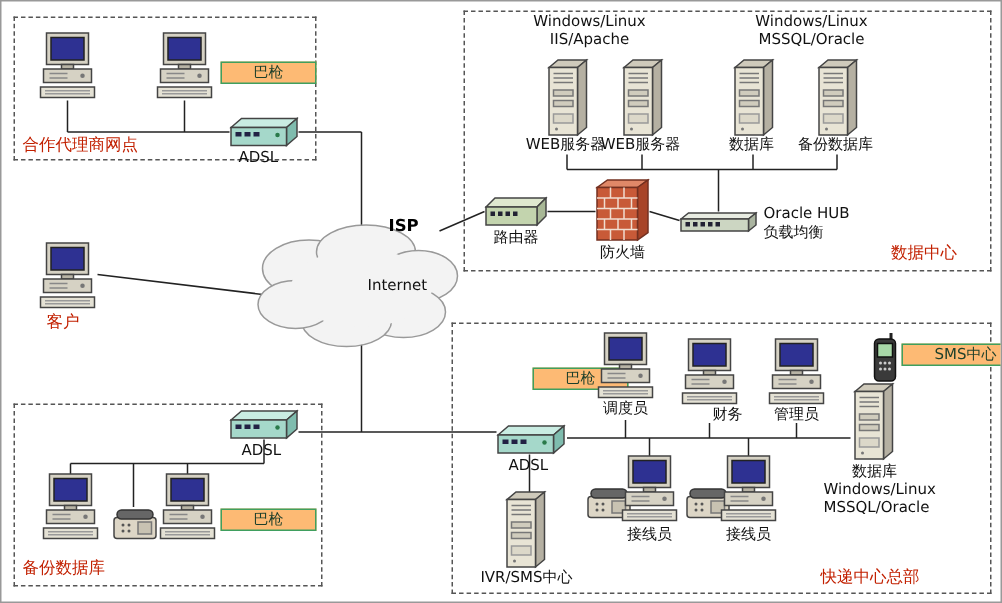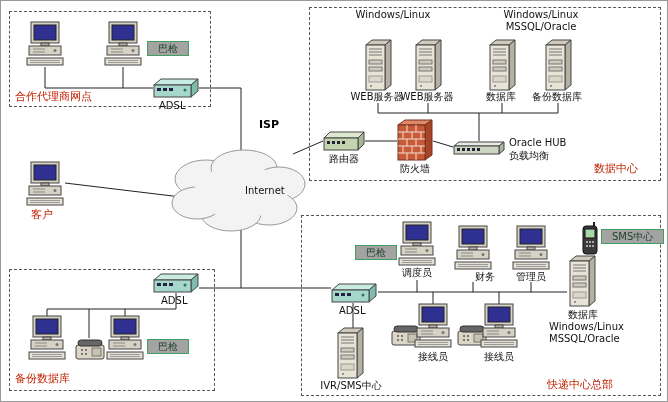--- a/index.html
+++ b/index.html
@@ -5,22 +5,22 @@
   * { margin:0; padding:0; box-sizing:border-box; }
   html,body { background:#fff; }
   body { font-family:"DejaVu Sans","Liberation Sans",sans-serif; }
   .canvas { position:relative; width:668px; height:402px; background:#fff; border:1px solid #999; overflow:hidden; }
   .gbox { position:absolute; border:1px dashed #555; }
   .wires { position:absolute; left:0; top:0; }
   .node { position:absolute; }
   .lbl { position:absolute; font-size:10px; color:#111; line-height:12px; white-space:nowrap; }
   .center { text-align:center; white-space:nowrap; }
   .red { color:#c22000; font-size:11px; }
-  .bold { font-weight:bold; font-size:11px; color:#000; }
-  .tag { position:absolute; font-size:10px; line-height:13px; padding:0 10px; border:1px solid #3f9f5f; background:#a3a3a3; color:#1d3f2a; white-space:nowrap; }
+  .bold { font-weight:bold; font-size:11px; color:#000;margin-top:26px; }
+  .tag { position:absolute; font-size:10px; line-height:13px; padding:0 21px; border:1px solid #3f9f5f; background:#fdba74; color:#1d3f2a; white-space:nowrap; }
 </style>
 </head>
 <body>
 
 <div class="canvas">
 
   <svg width="0" height="0" style="position:absolute" aria-hidden="true">
     <defs>
       <symbol id="i-computer" viewBox="0 0 40 46">
         <rect x="6" y="1" width="28" height="21" fill="#d6d2c4" stroke="#444"></rect>
@@ -181,20 +181,21 @@
 
   <svg class="node" style="left:24px;top:160px;width:40px;height:46px">
       <use href="#i-computer"></use>
     </svg>
   <div class="lbl red" style="left:30px;top:208px">客户</div>
 
   <div class="lbl bold" style="left:258px;top:118px">ISP</div>
   <div class="lbl" style="left:244px;top:184px">Internet</div>
 
   <div class="lbl center" style="left:346px;top:8px;width:92px">Windows/Linux</div>
+  <div class="lbl center" style="left:346px;top:20px;width:92px">IIS/Apache</div>
   <div class="lbl center" style="left:494px;top:8px;width:92px">Windows/Linux</div>
   <div class="lbl center" style="left:494px;top:20px;width:92px">MSSQL/Oracle</div>
   <svg class="node" style="left:362px;top:38px;width:30px;height:52px">
       <use href="#i-server"></use>
     </svg>
   <svg class="node" style="left:412px;top:38px;width:30px;height:52px">
       <use href="#i-server"></use>
     </svg>
   <svg class="node" style="left:486px;top:38px;width:30px;height:52px">
       <use href="#i-server"></use>

